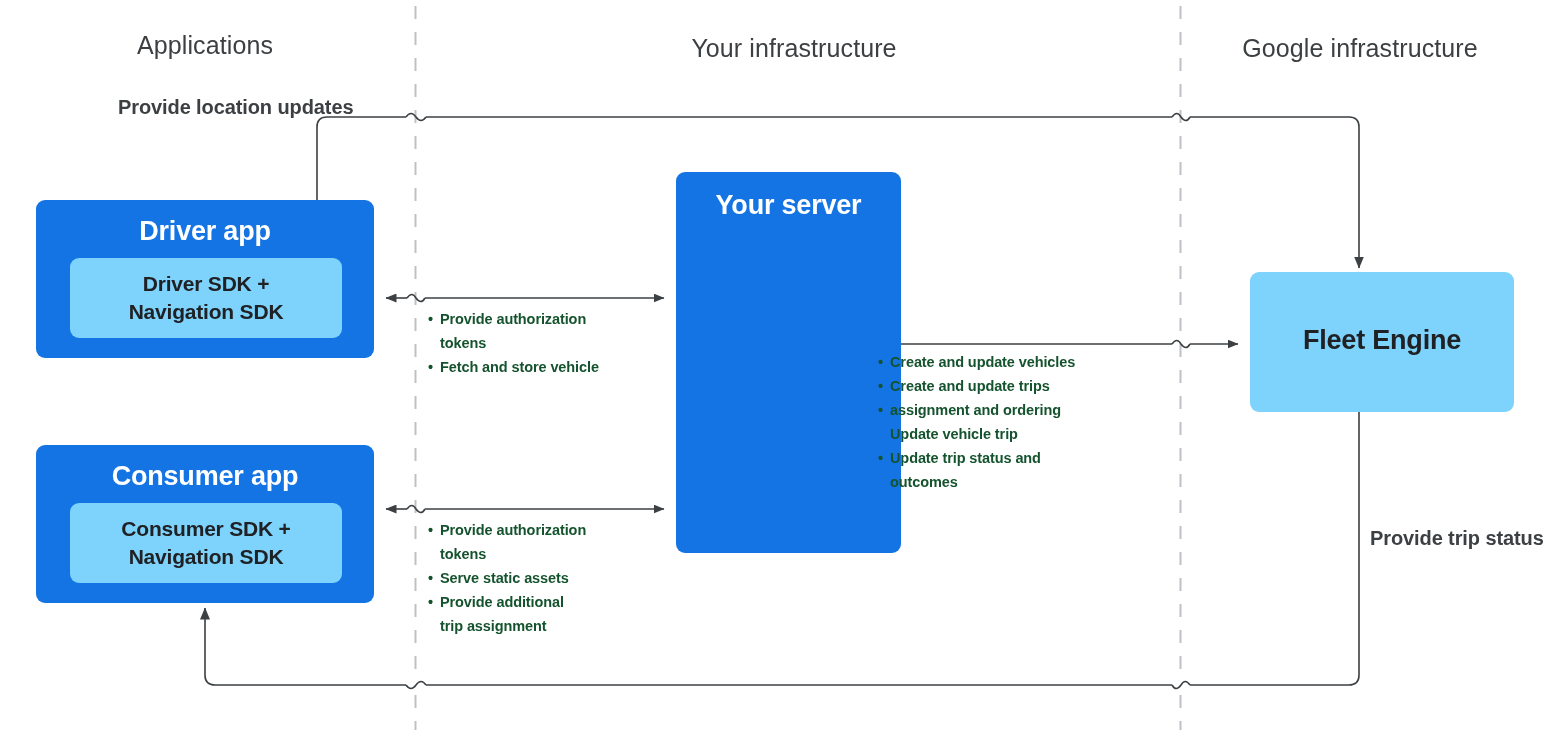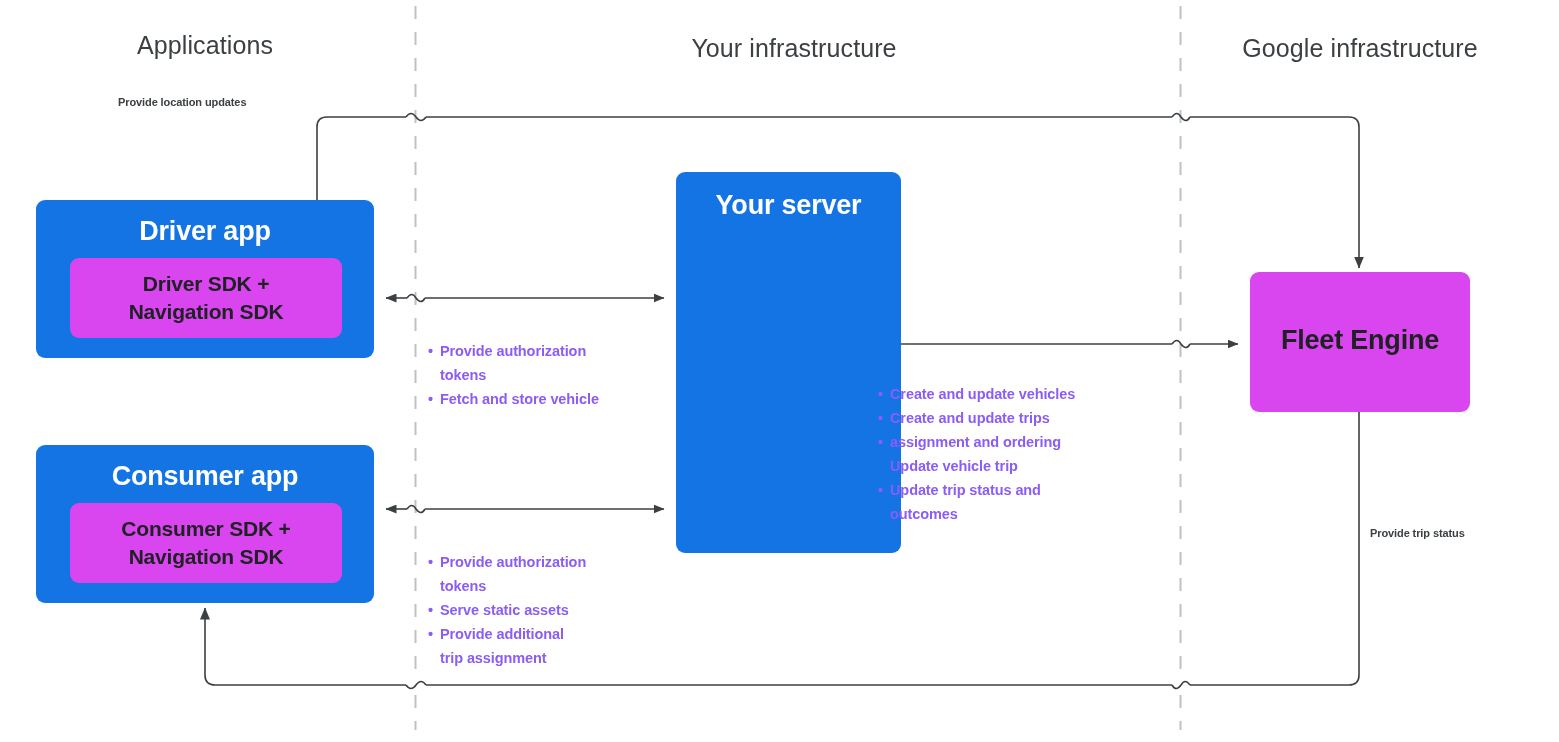--- a/index.html
+++ b/index.html
@@ -38,21 +38,21 @@
   }
   .node {
     position: absolute;
     box-sizing: border-box;
     border-radius: 9px;
   }
   .node-blue {
     background: #1474e4;
   }
   .node-yellow {
-    background: #d946ef;
+    background: #7dd3fc;
   }
   .node-title-white {
     position: absolute;
     left: 0;
     right: 0;
     text-align: center;
     color: #ffffff;
     font-family: "Liberation Sans", sans-serif;
     font-weight: bold;
     font-size: 27px;
@@ -69,35 +69,34 @@
     font-size: 21px;
     line-height: 28px;
     letter-spacing: -0.2px;
   }
   .node-title-dark.big {
     font-size: 27px;
   }
   .edge-label {
     position: absolute;
     font-family: "Liberation Sans", sans-serif;
-    font-size: 11px;
+    font-size: 20px;
     font-weight: bold;
     color: #3c4043;
     white-space: nowrap;
     letter-spacing: -0.1px;
   }
   .bullet-list {
     position: absolute;
     font-family: "Liberation Sans", sans-serif;
     font-size: 14.5px;
     font-weight: bold;
-    color: #8b5cf6;
+    color: #14532d;
     line-height: 24px;
     letter-spacing: -0.1px;
-    margin-top: 32px;
   }
   .bullet-list .bullet-row {
     display: block;
     position: relative;
     padding-left: 12px;
   }
   .bullet-list .bullet-row::before {
     content: "\2022";
     position: absolute;
     left: 0;
@@ -188,21 +187,21 @@
     <div class="node node-yellow" style="left:34px; top:58px; width:272px; height:80px;">
       <div class="node-title-dark" style="top:12px;">Consumer SDK +</div>
       <div class="node-title-dark" style="top:40px;">Navigation SDK</div>
     </div>
   </div>
 
   <div class="node node-blue" style="left:676px; top:172px; width:225px; height:381px;text-decoration:underline;">
     <div class="node-title-white" style="top:18px;">Your server</div>
   </div>
 
-  <div class="node node-yellow" style="left:1250px; top:272px; width:220px; height:140px;">
+  <div class="node node-yellow" style="left:1250px; top:272px; width:264px; height:140px;">
     <div class="node-title-dark big" style="top:54px;">Fleet Engine</div>
   </div>
 
   <div class="edge-label" style="left:118px; top:96px;">Provide location updates</div>
 
   <div class="edge-label" style="left:1370px; top:527px;">Provide trip status</div>
 
   <div class="bullet-list" style="left:428px; top:307px; width:235px;">
     <span class="bullet-row">
       <span class="cont">Provide authorization</span>

